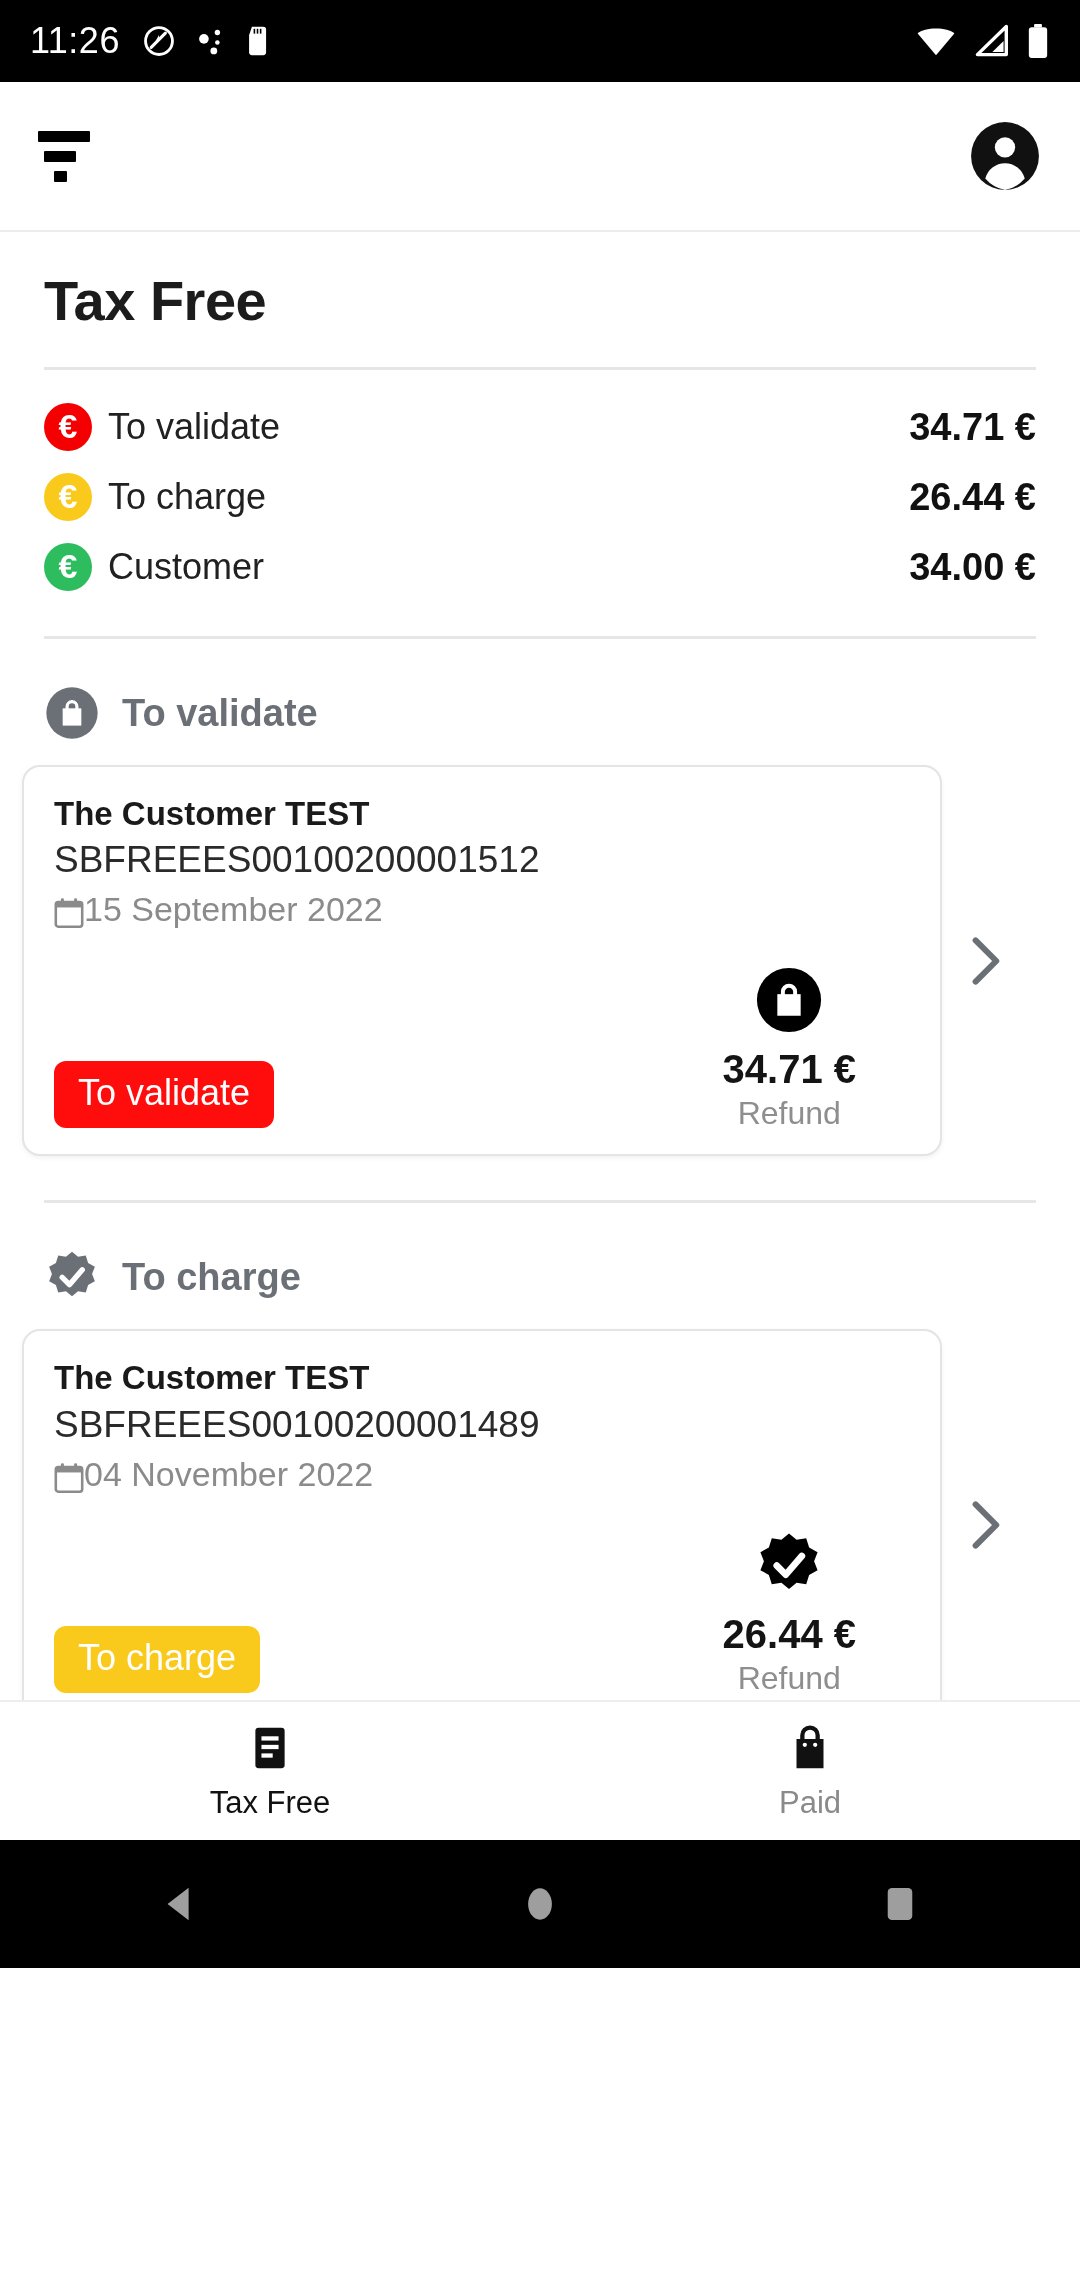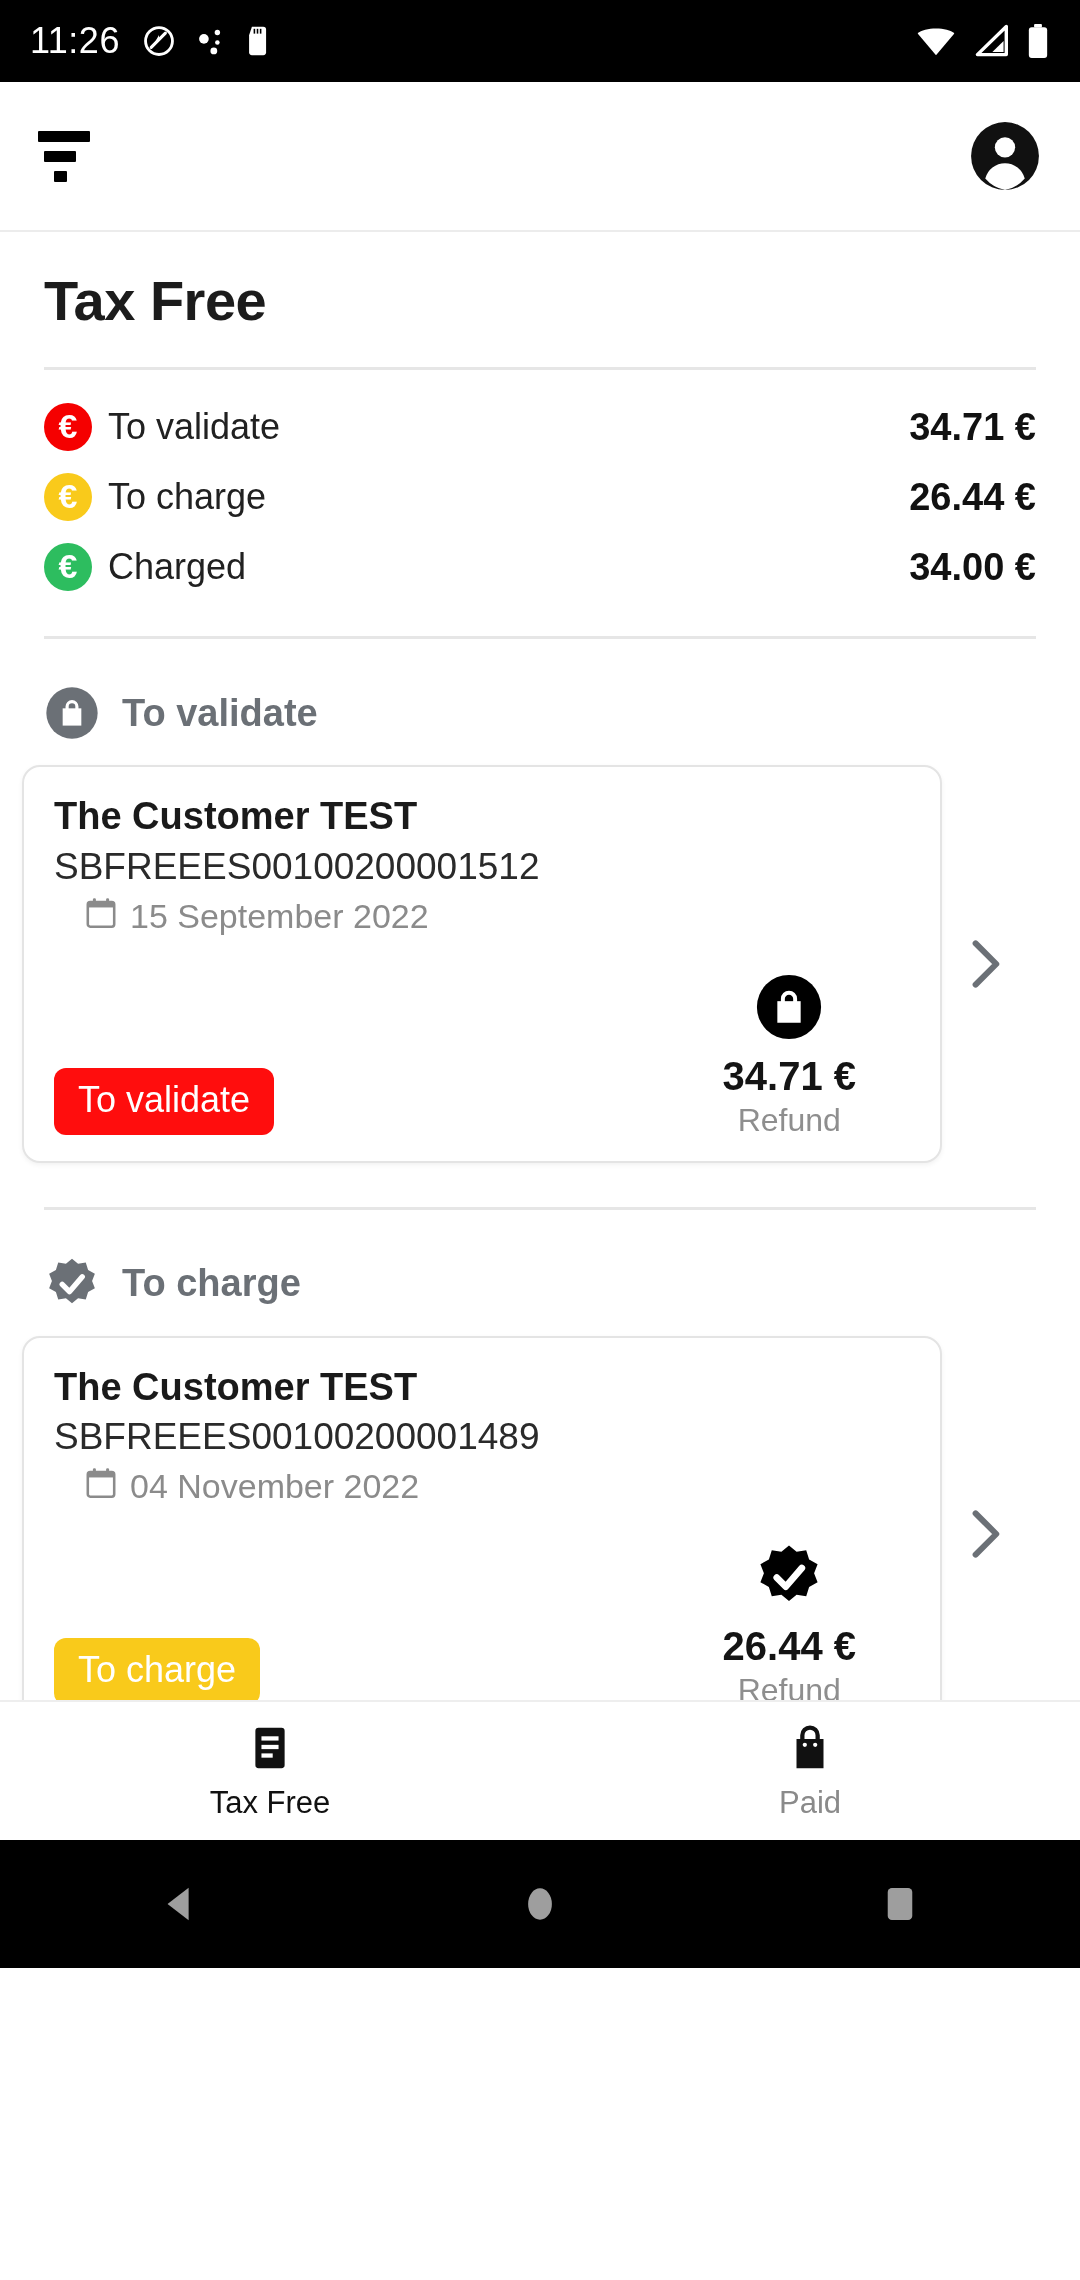--- a/index.html
+++ b/index.html
@@ -173,37 +173,35 @@
     flex: 1 1 auto;
     max-width: 920px;
     background: #ffffff;
     border: 2px solid #e4e4e4;
     border-radius: 18px;
     box-shadow: 0 2px 5px rgba(0,0,0,0.055);
     padding: 26px 30px 26px 30px;
     min-height: 380px;
   }
   .card-customer {
-    font-size: 38px;
+    font-size: 33px;
     font-weight: bold;
     color: #1a1a1a;
     line-height: 1.25;
   }
   .card-code {
     font-size: 37px;
     color: #2a2a2a;
     line-height: 1.3;
     margin-top: 2px;
   }
   .card-date-row {
     display: flex;
-    align-items: flex-start;
-    gap: 14px;
+    align-items: flex-end;
     margin-top: 6px;
-    margin-left: 32px;
   }
   .cal-icon { width: 30px; height: 32px; flex: 0 0 auto; }
   .card-date {
     font-size: 34px;
     color: #8b8b8b;
   }
 
   .card-bottom {
     display: flex;
     align-items: flex-end;
@@ -385,21 +383,21 @@
       </div>
 
       <div class="summary-row">
         <div class="coin" style="background:#f9ca1b">€</div>
         <div class="summary-label">To charge</div>
         <div class="summary-value">26.44 €</div>
       </div>
 
       <div class="summary-row">
         <div class="coin" style="background:#2dbd5f">€</div>
-        <div class="summary-label">Charged</div>
+        <div class="summary-label">Customer</div>
         <div class="summary-value">34.00 €</div>
       </div>
 
     </div>
 
     <div class="divider"></div>
 
     <div class="section-header">
       <svg class="section-icon" viewBox="0 0 24 24">
         <circle cx="12" cy="12" r="11" fill="#6b7076"></circle>

